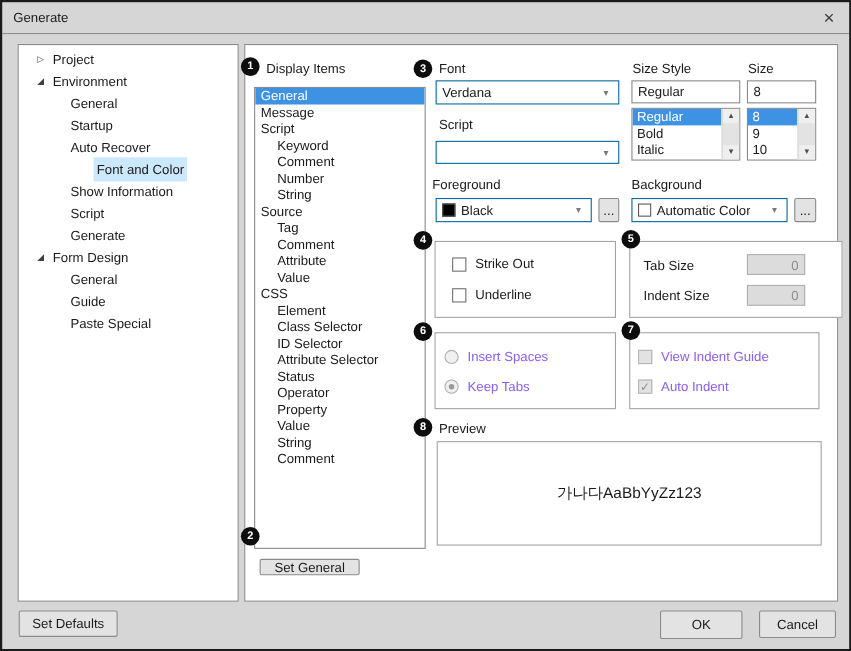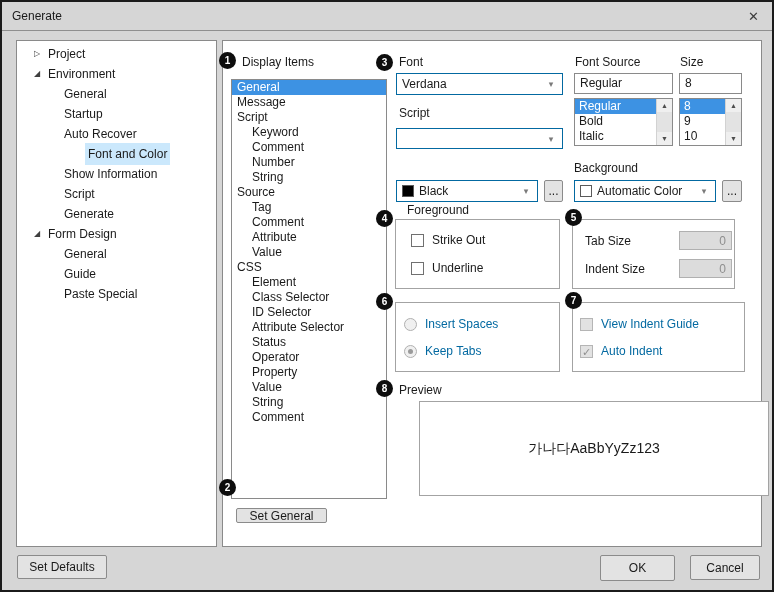--- a/index.html
+++ b/index.html
@@ -6,21 +6,21 @@
   html,body { background:#eee; }
   body { font-family:"Liberation Sans", sans-serif; }
   .dialog { position:relative; width:774px; height:592px; background:#d6d6d6;
             border:2px solid #1b1b1b; overflow:hidden; font-size:12px; color:#1a1a1a; }
   .titlebar { position:absolute; left:0; top:0; right:0; height:29px;
               border-bottom:1px solid #8f8f8f; display:flex; align-items:center; padding:0 10px; }
   .title { font-size:12px; }
   .close { margin-left:auto; color:#3c3c3c; font-size:13px; cursor:default; padding:0 3px; }
   .panel { position:absolute; background:#fff; border:1px solid #8a8a8a; }
   .lbl { position:absolute; font-size:12px; white-space:nowrap; }
-  .dis { color:#0369a1; }
+  .dis { color:#8b5cf6; }
   
   .badge { position:absolute; width:17px; height:17px; border-radius:50%; background:#0d0d0d;
            color:#fff; font-size:10px; font-weight:bold; text-align:center; line-height:17px; z-index:5; }
   
   .tree { padding-top:3px; }
   .trow { height:20px; line-height:20px; white-space:nowrap; display:flex; align-items:center; }
   .trow .tri { width:16px; text-align:center; font-size:8px; color:#404040; flex:0 0 16px; margin-left:12px; }
   .trow.child { padding-left:44px; }
   .trow .tlabel { padding:1px 3px; }
   .trow .tlabel.sel { background:#cbe8fc;margin-left:24px; }
@@ -160,21 +160,21 @@
     <div class="drow ind">Comment</div>
   </div>
   <div class="btn" style="left:234px; top:506px; width:91px; height:15px;">Set General</div>
 
   <div class="lbl" style="left:397px; top:53px;">Font</div>
   <div class="combo" style="left:394px; top:71px; width:167px; height:22px;">
     <span class="ctext">Verdana</span>
     <span class="carrow">▾</span>
   </div>
 
-  <div class="lbl" style="left:573px; top:53px;">Font Source</div>
+  <div class="lbl" style="left:573px; top:53px;">Size Style</div>
   <div class="edit" style="left:572px; top:71px; width:99px; height:21px;">Regular</div>
   <div class="mlist" style="left:572px; top:96px; width:99px; height:48px;">
     <div class="items">
       <div class="mrow sel">Regular</div>
       <div class="mrow">Bold</div>
       <div class="mrow">Italic</div>
     </div>
     <div class="sbar">
       <span class="sarrow">▲</span>
       <span class="sthumb"></span>
@@ -195,21 +195,21 @@
       <span class="sthumb"></span>
       <span class="sarrow">▼</span>
     </div>
   </div>
 
   <div class="lbl" style="left:397px; top:104px;">Script</div>
   <div class="combo" style="left:394px; top:126px; width:167px; height:21px;">
     <span class="carrow">▾</span>
   </div>
 
-  <div class="lbl" style="left:405px; top:159px;margin-top:42px;">Foreground</div>
+  <div class="lbl" style="left:391px; top:159px;">Foreground</div>
   <div class="combo" style="left:394px; top:178px; width:142px; height:22px;">
     <span class="swatch" style="background:#000;"></span>
     <span class="ctext">Black</span>
     <span class="carrow">▾</span>
   </div>
   <div class="btn" style="left:542px; top:178px; width:19px; height:22px;">...</div>
 
   <div class="lbl" style="left:572px; top:159px;">Background</div>
   <div class="combo" style="left:572px; top:178px; width:142px; height:22px;">
     <span class="swatch" style="background:#fff;"></span>
@@ -222,21 +222,21 @@
     <div class="grow" style="left:15px; top:13px;">
       <span class="cb"></span>
       <span class="glabel">Strike Out</span>
     </div>
     <div class="grow" style="left:15px; top:41px;">
       <span class="cb"></span>
       <span class="glabel">Underline</span>
     </div>
   </div>
 
-  <div class="gbox" style="left:570px; top:217px; width:163px; height:70px;">
+  <div class="gbox" style="left:570px; top:217px; width:194px; height:70px;">
     <span class="lbl" style="left:12px; top:14px;">Tab Size</span>
     <input class="numin" style="left: 106px; top: 11px; width: 53px; height: 19px;" disabled="" value="0">
     <span class="lbl" style="left:12px; top:42px;">Indent Size</span>
     <input class="numin" style="left: 106px; top: 39px; width: 53px; height: 19px;" disabled="" value="0">
   </div>
 
   <div class="gbox" style="left:393px; top:300px; width:165px; height:70px;">
     <div class="grow" style="left:8px; top:14px;">
       <span class="radio"></span>
       <span class="glabel dis">Insert Spaces</span>
@@ -254,21 +254,21 @@
       <span class="cb disabled"></span>
       <span class="glabel dis">View Indent Guide</span>
     </div>
     <div class="grow" style="left:7px; top:41px;">
       <span class="cb disabled"><span>✓</span></span>
       <span class="glabel dis">Auto Indent</span>
     </div>
   </div>
 
   <div class="lbl" style="left:397px; top:381px;">Preview</div>
-  <div class="preview-box" style="left:417px; top:399px; width:350px; height:95px;text-align:center;">
+  <div class="preview-box" style="left:395px; top:399px; width:350px; height:95px;text-align:center;">
     <span>가나다AaBbYyZz123</span>
   </div>
 
   <div class="btn" style="left:15px; top:553px; width:90px; height:24px;">Set Defaults</div>
   <div class="btn" style="left:598px; top:553px; width:75px; height:26px;">OK</div>
   <div class="btn" style="left:688px; top:553px; width:70px; height:25px;">Cancel</div>
 
 </div>
 
 </body></html>

